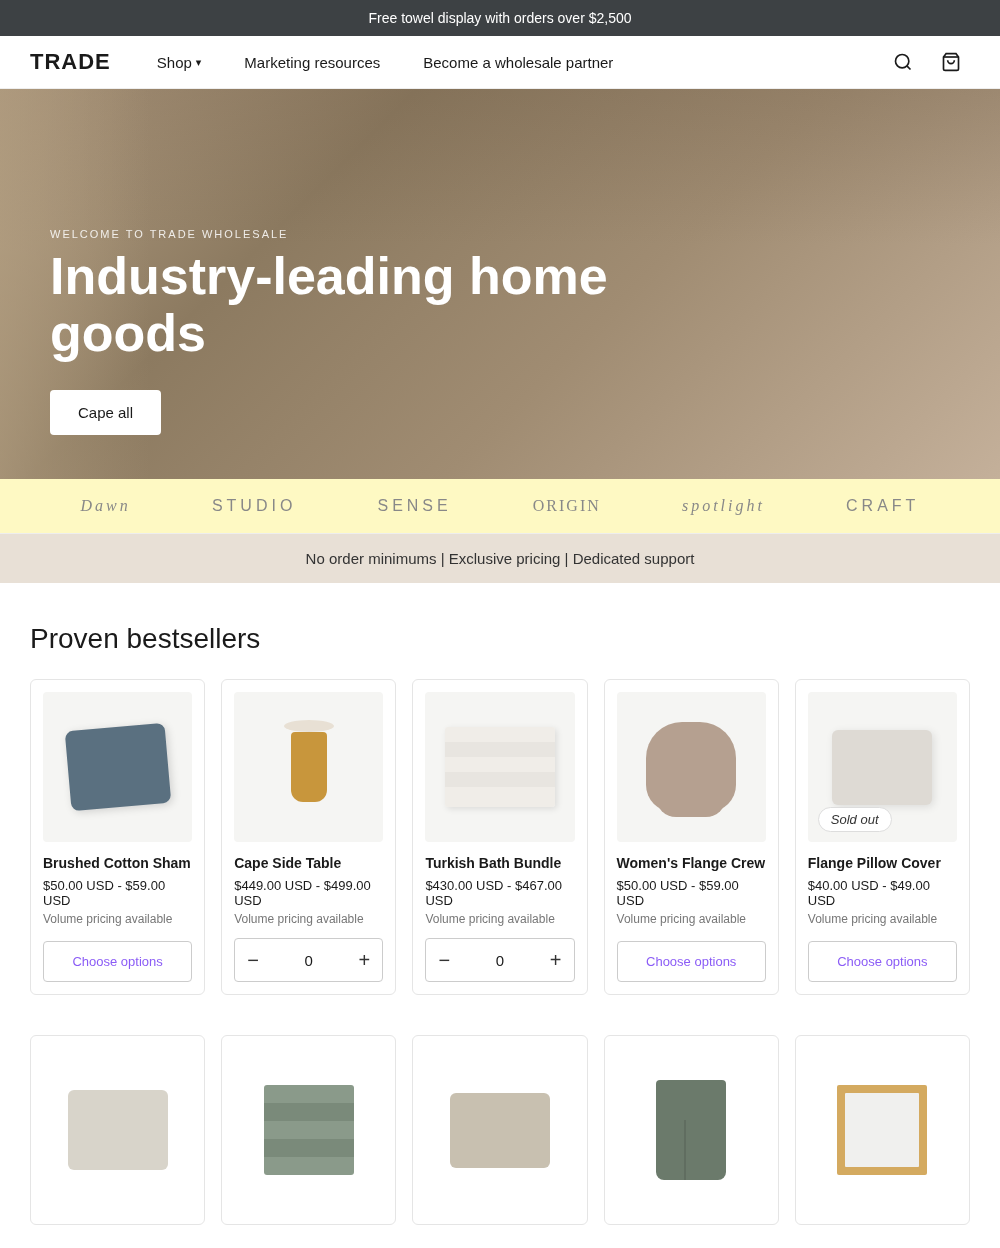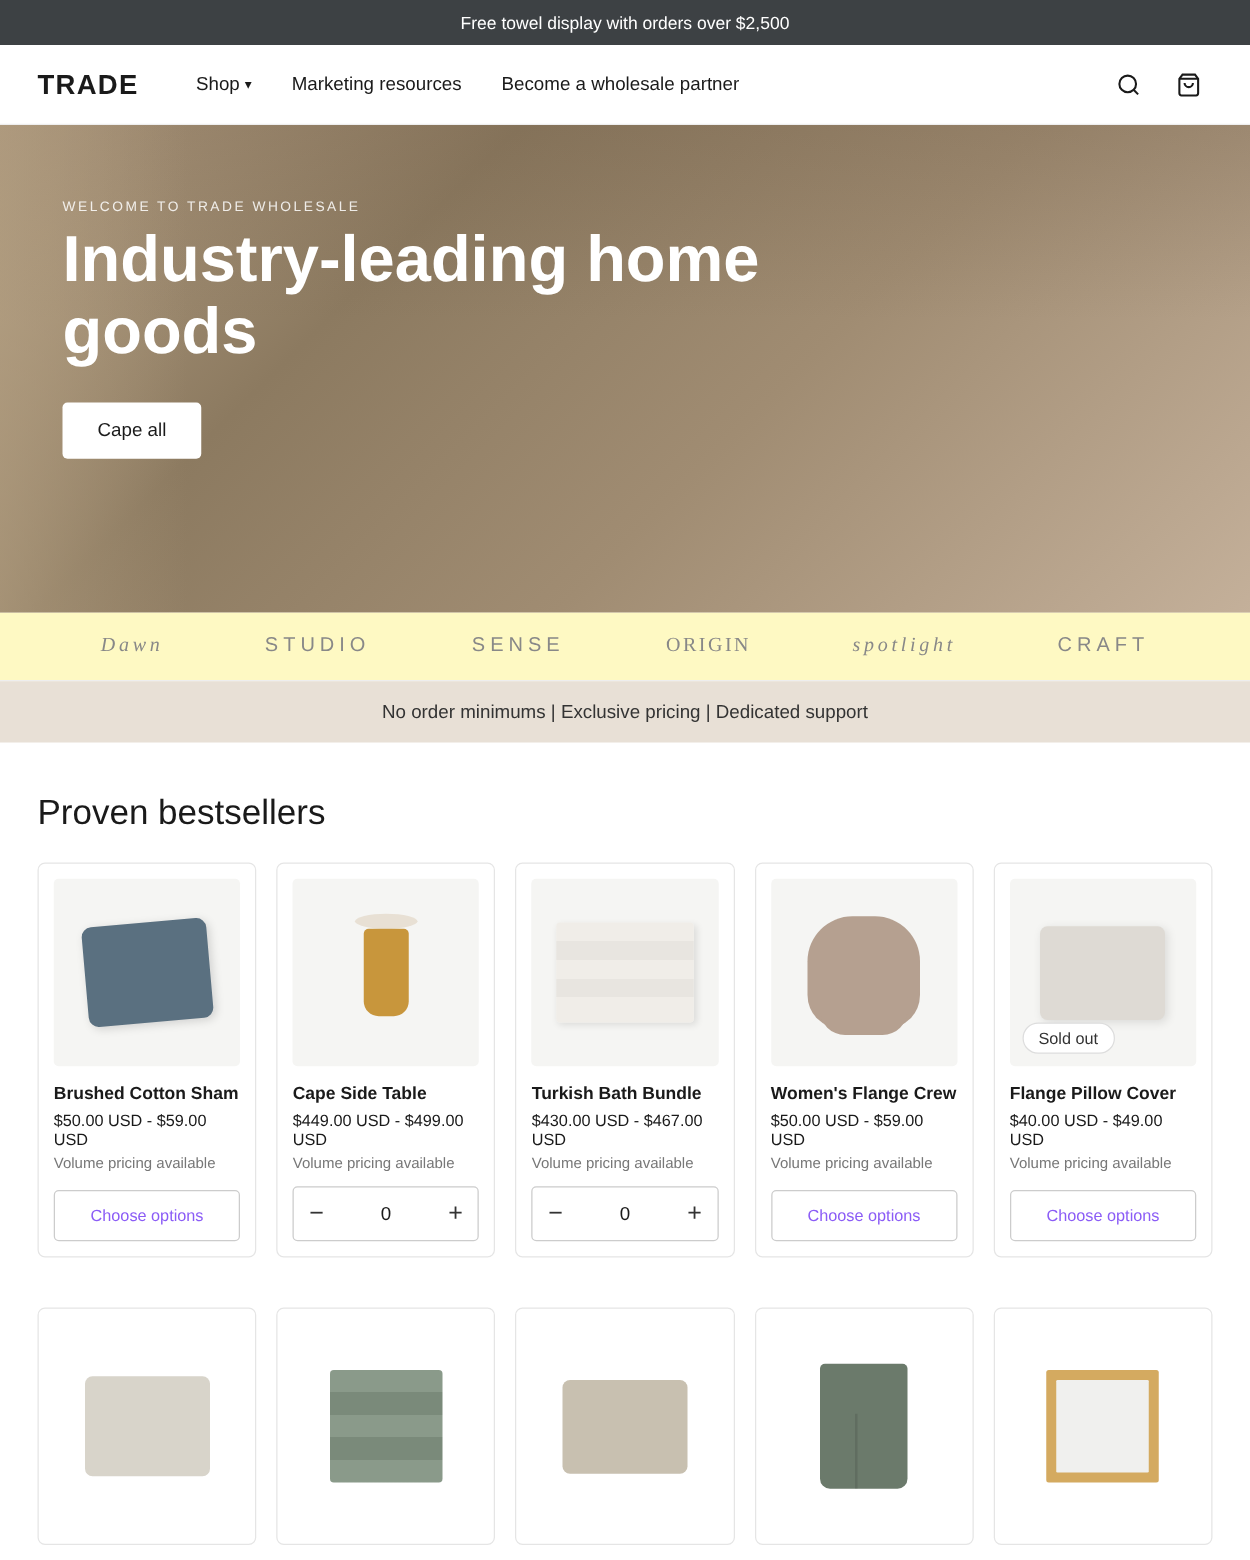--- a/index.html
+++ b/index.html
@@ -12,35 +12,35 @@
       text-align: center;
       padding: 10px 20px;
       font-size: 14px;
     }
 
     
     .header {
       display: flex;
       align-items: center;
       padding: 16px 30px;
-      height: 64px;
+      height: 53px;
       background: #fff;
       border-bottom: 1px solid #eee;
     }
     .logo {
       font-weight: 900;
       font-size: 22px;
       letter-spacing: 1px;
       margin-right: 30px;
       color: #1a1a1a;
     }
     .nav {
       display: flex;
       align-items: center;
-      gap: 0;
+      gap: 11px;
       flex: 1;
     }
     .nav-item {
       padding: 8px 16px;
       font-size: 15px;
       cursor: pointer;
       color: #1a1a1a;
       display: flex;
       align-items: center;
       gap: 4px;
@@ -63,21 +63,22 @@
       background: transparent;
     }
 
     
     .hero {
       position: relative;
       height: 390px;
       background: #c8b89a;
       overflow: hidden;
       display: flex;
-      padding: 60px 50px;
+      align-items: flex-end;
+      padding: 44px 50px;
     }
     .hero-bg {
       position: absolute;
       inset: 0;
       background: linear-gradient(135deg, #b5a085 0%, #8c7a60 30%, #a08c72 60%, #c4b09a 100%);
     }
     
     .hero-shelf {
       position: absolute;
       inset: 0;
@@ -183,20 +184,21 @@
     .sold-out-badge {
       position: absolute;
       bottom: 10px;
       left: 10px;
       background: #fff;
       border: 1px solid #ddd;
       border-radius: 20px;
       padding: 4px 12px;
       font-size: 13px;
       color: #333;
+      font-style: italic;
     }
     .product-title {
       font-size: 14px;
       font-weight: 600;
       margin-bottom: 6px;
       line-height: 1.3;
     }
     .product-price {
       font-size: 13px;
       color: #1a1a1a;

